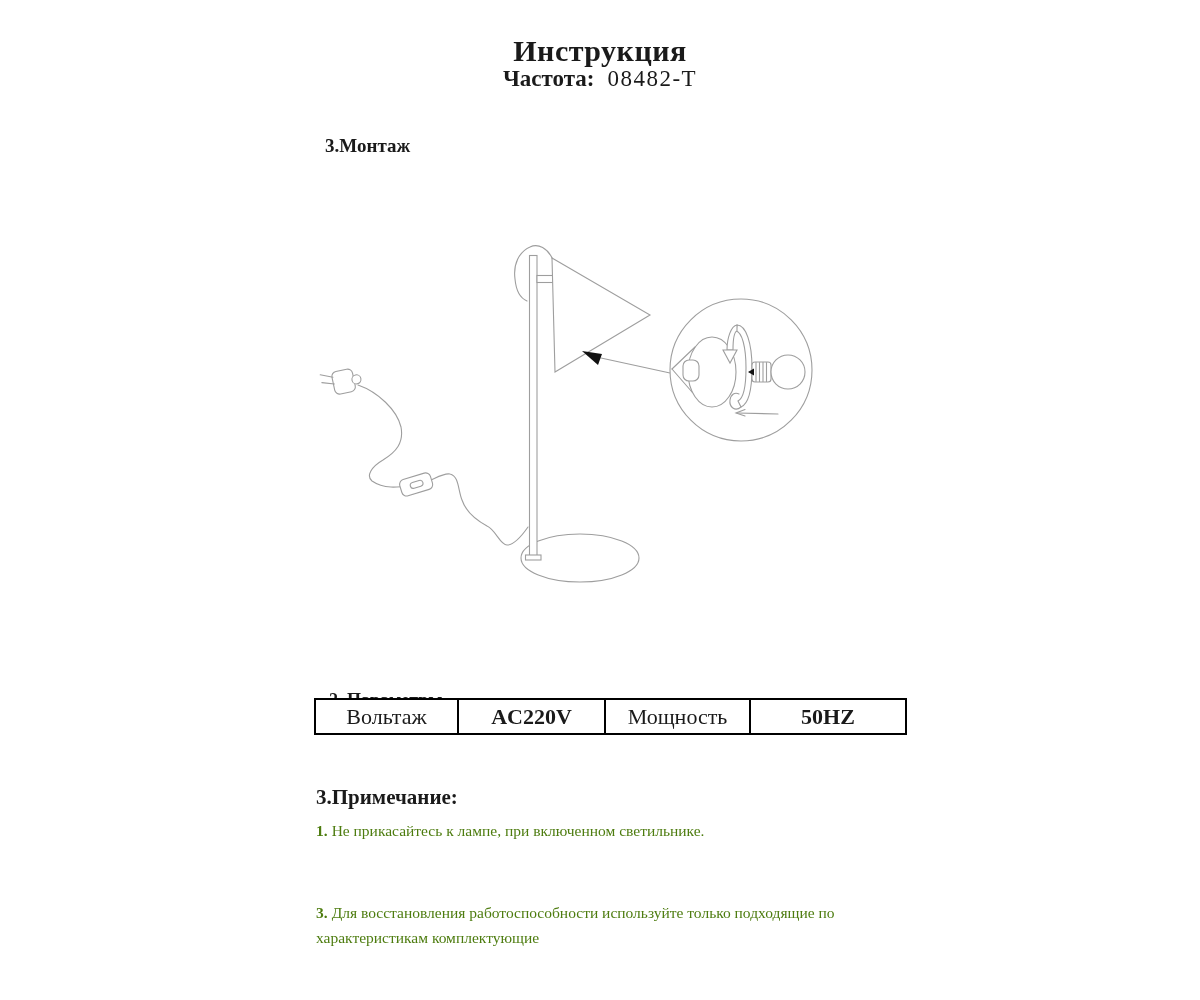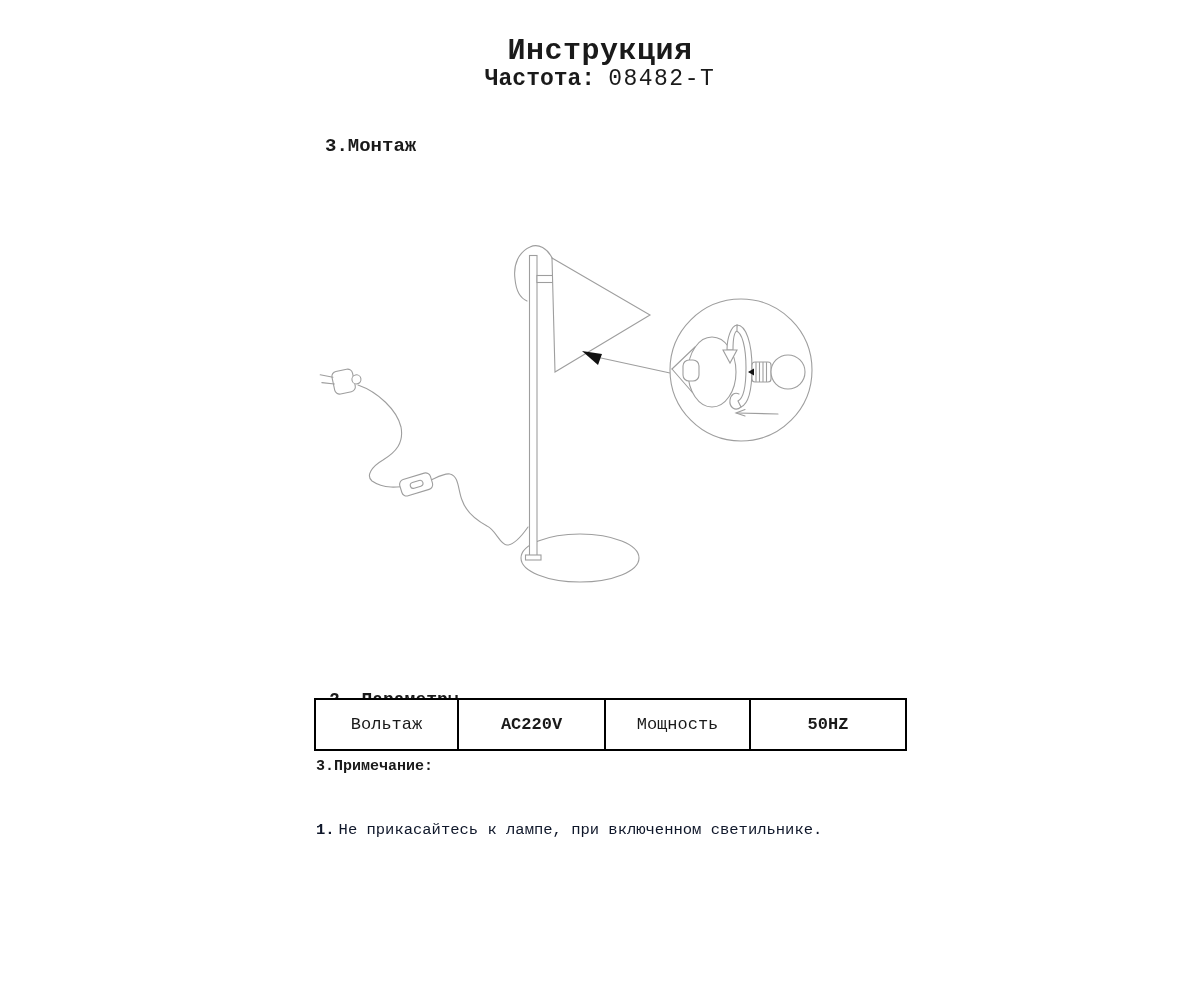--- a/index.html
+++ b/index.html
@@ -1,18 +1,18 @@
 <!DOCTYPE html>
 <html><head>
 <meta charset="utf-8">
 <style>
   html,body { margin:0; padding:0; background:#fff; }
   .page {
     position:relative; width:1200px; height:1000px; background:#ffffff;
-    font-family:Liberation Mono, monospace; color:#1a1a1a; overflow:hidden;
+    font-family:Liberation Serif, serif; color:#1a1a1a; overflow:hidden;
   }
   .title {
     position:absolute; top:14px; left:0; width:1200px; text-align:center;
     font-size:30px; font-weight:700; letter-spacing:0.5px;
   }
   .model-line {
     position:absolute; top:66px; left:0; width:1200px; text-align:center;
     font-size:23px;
   }
   .model-label { font-weight:700; }
@@ -23,31 +23,31 @@
   .diagram-svg { position:absolute; left:300px; top:230px; }
   .sec-params {
     position:absolute; left:313px; top:674px; font-size:18px; font-weight:700; margin:16px;
   }
   table.params {
     position:absolute; left:314px; top:698px; border-collapse:collapse;
     table-layout:fixed; width:591px; background:#fff;
   }
   table.params td {
     border:2px solid #000; height:33px; text-align:center; vertical-align:middle;
-    font-size:17px; padding:8px; overflow:hidden;
+    font-size:22px; padding:0; overflow:hidden;
   }
   td.bold-val { font-weight:700; font-size:18px; }
   td.power-label { font-size:18px; }
   td.power-value { font-size:16.5px; letter-spacing:0.5px; }
   .sec-notes {
-    position:absolute; left:316px; top:758px; font-size:15px; font-weight:700; margin:0;
+    position:absolute; left:316px; top:785px; font-size:21px; font-weight:700; margin:0;
   }
   .note {
     position:absolute; left:316px; width:600px; margin:0;
-    font-size:15.5px; line-height:25px; color:#0f172a;
+    font-size:15.5px; line-height:25px; color:#4d7c0f;
   }
   .note b { font-weight:700; margin-right:4px; }
   .note-1 { top:818px; }
   .note-2 { top:849px; }
   .note-3 { top:900px; }
   .note-4 { top:951px; }
 </style>
 </head>
 <body>
 
@@ -156,15 +156,16 @@
         <td class="bold-val">50HZ</td>
       </tr>
     </tbody>
   </table>
 
   <h2 class="sec-notes">3.Примечание:</h2>
 
   <p class="note note-1"><b>1.</b><span>Не прикасайтесь к лампе, при включенном светильнике.</span></p>
 
 
+  <p class="note note-3"><b>3.</b><span>Для восстановления работоспособности используйте только подходящие по характеристикам комплектующие</span></p>
 
 
 </div>
 
 </body></html>

